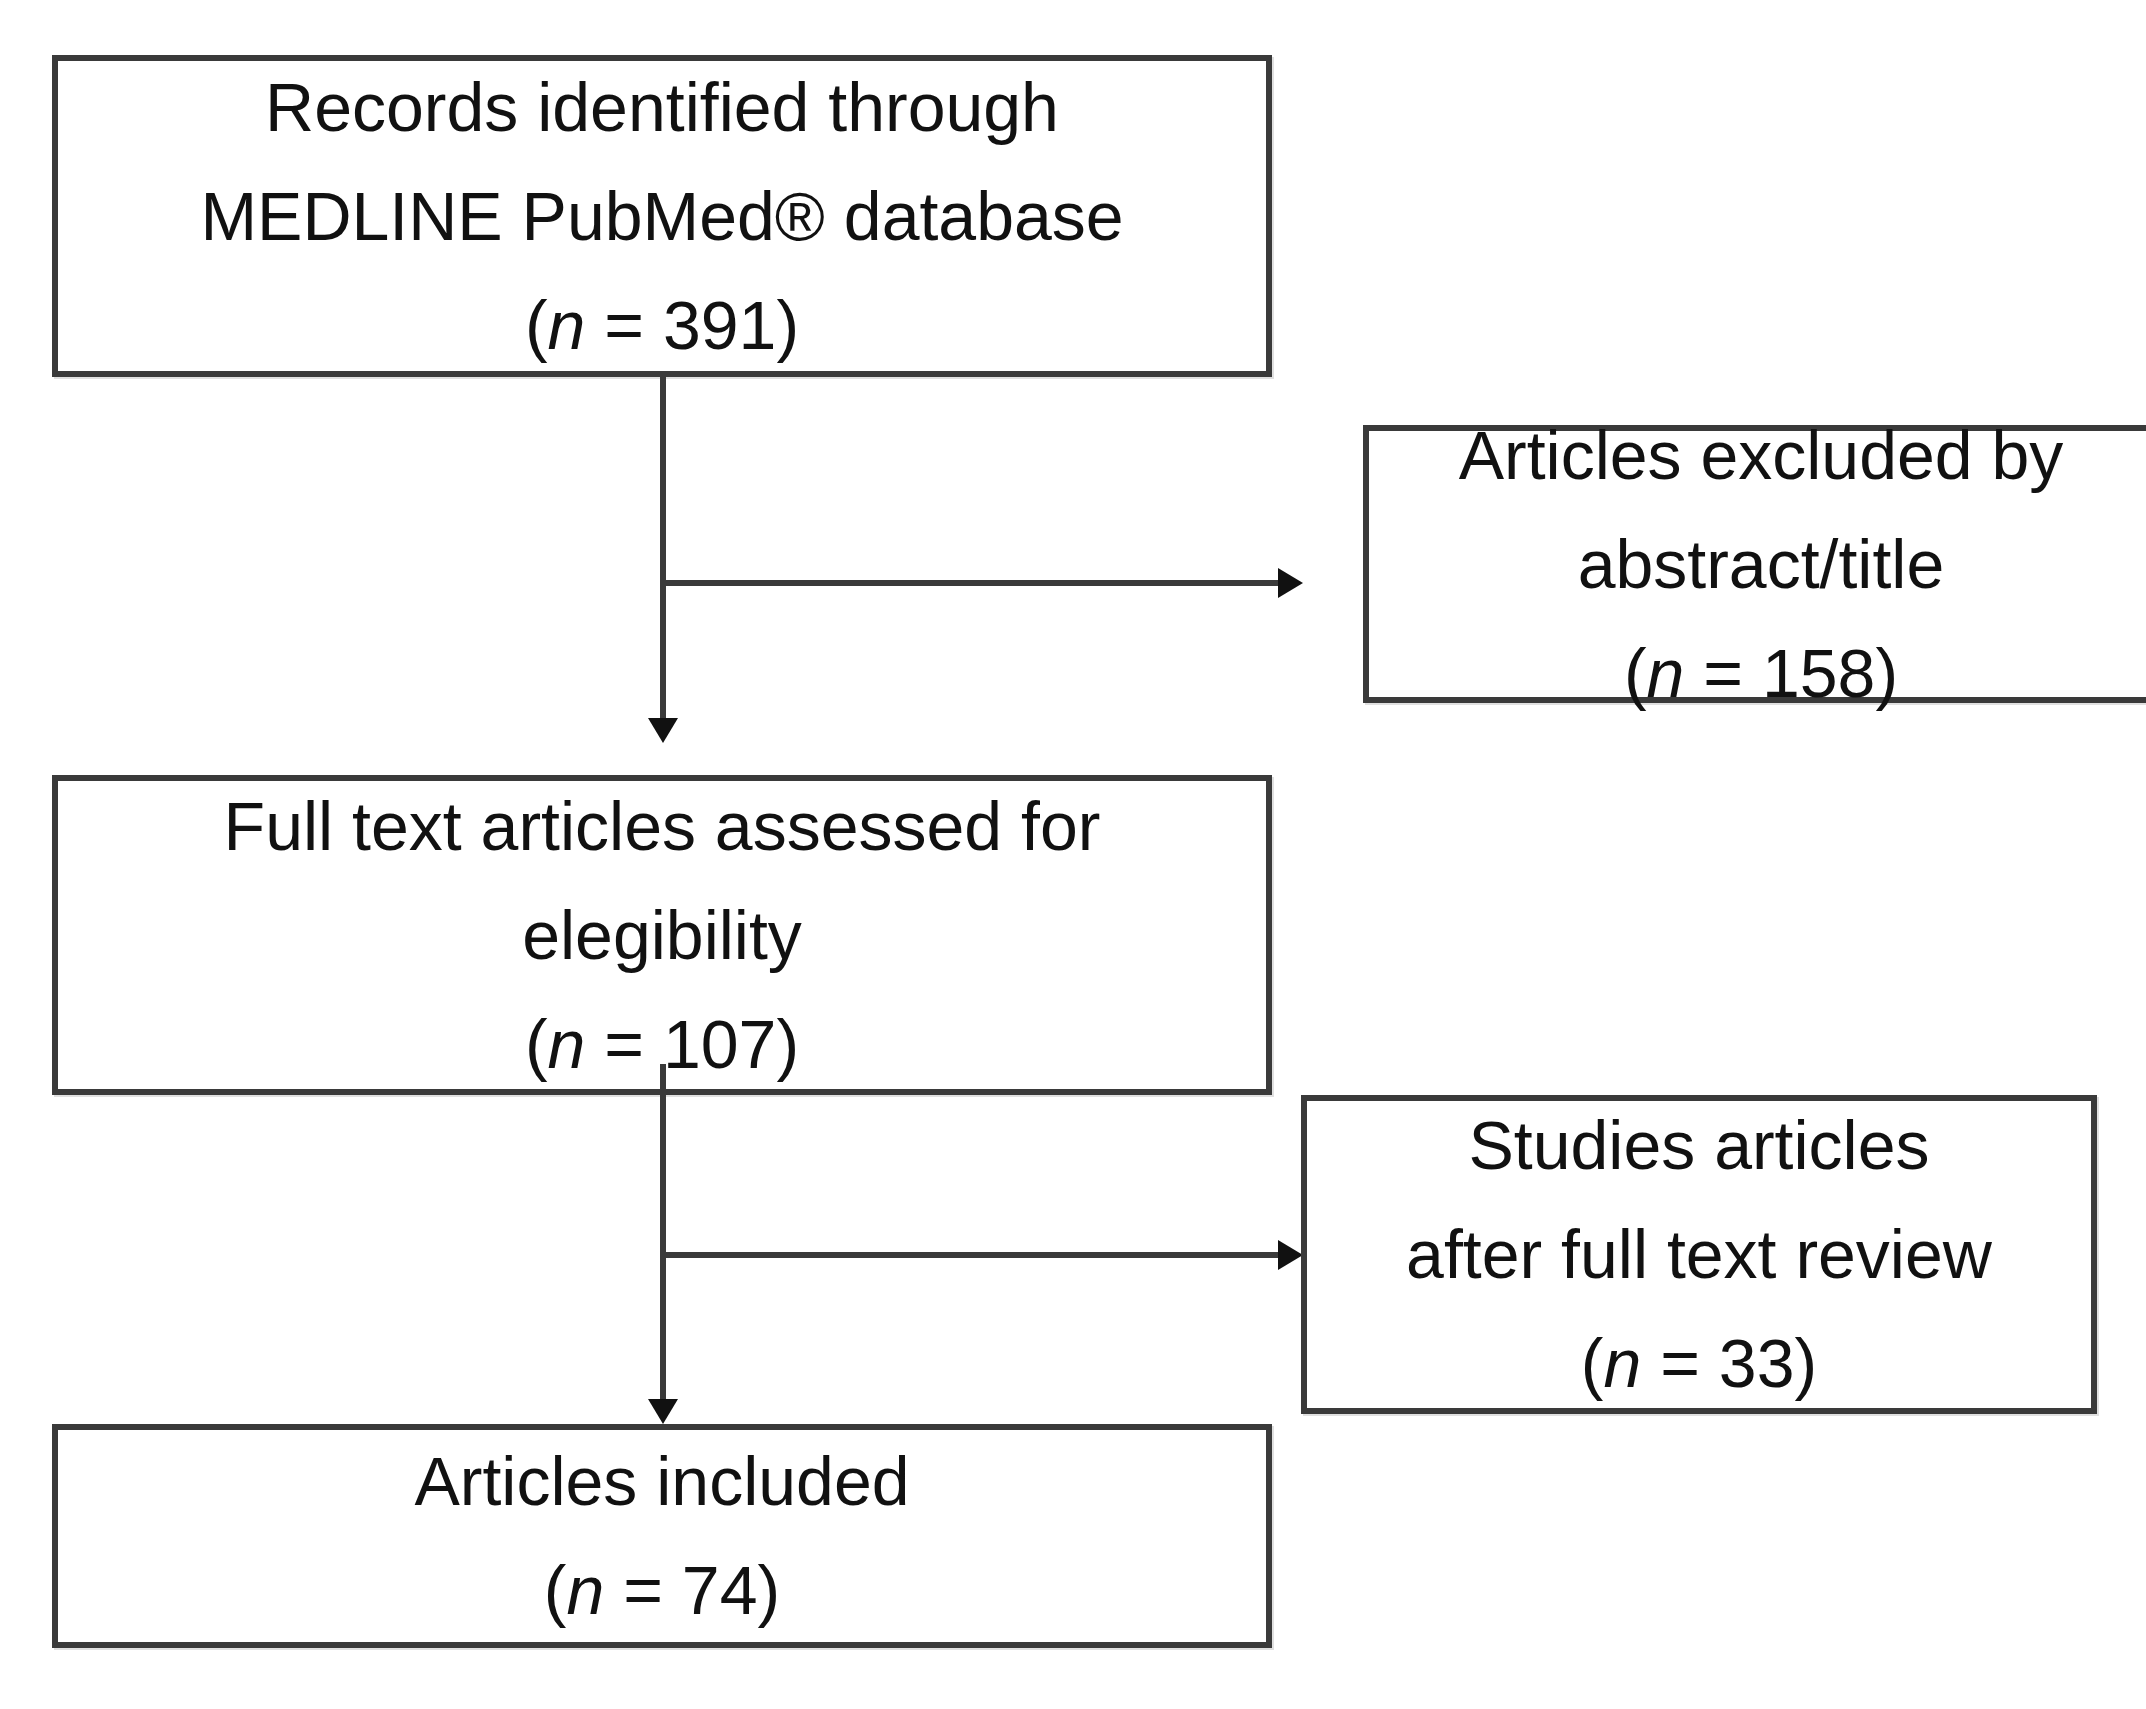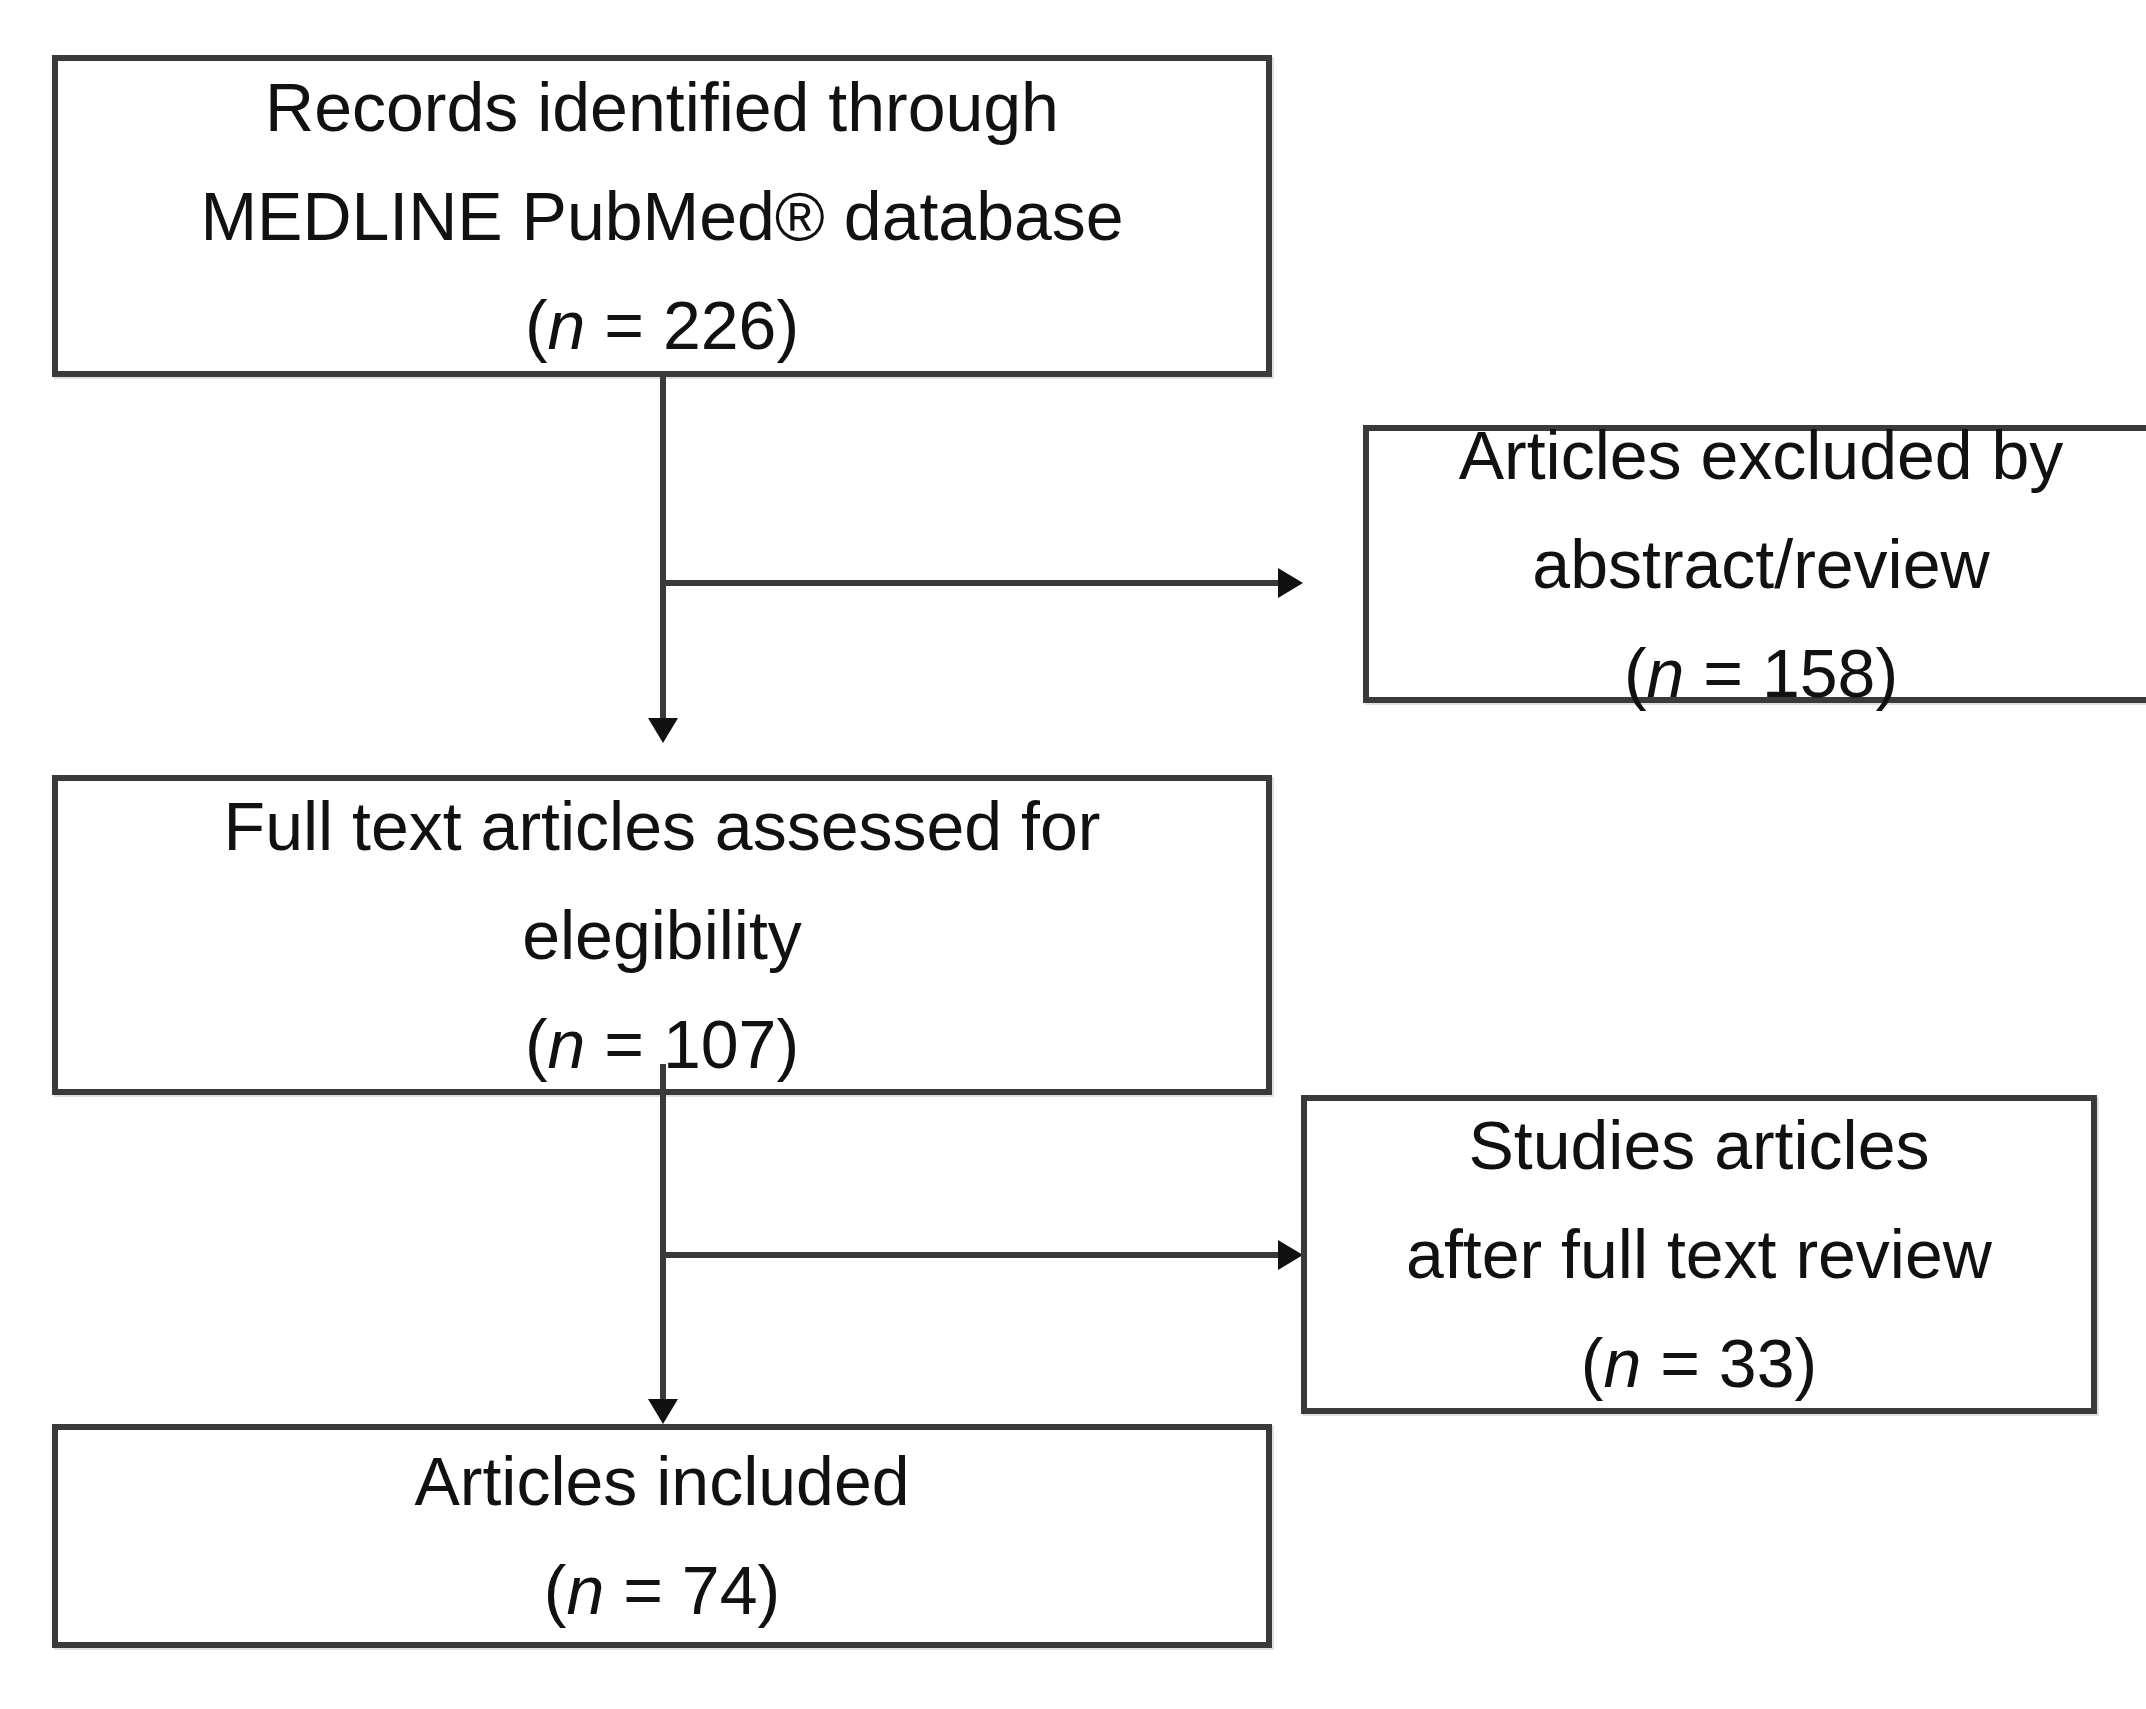--- a/index.html
+++ b/index.html
@@ -70,31 +70,31 @@
   #arrow-right-2 { left: 1278px; top: 1240px; }
 </style>
 </head>
 <body>
 
 <div id="canvas">
 
   <div class="box" id="box-records">
     <div class="line">Records identified through</div>
     <div class="line">MEDLINE PubMed® database</div>
-    <div class="line"><span>(</span><span class="n-sym">n</span><span> = </span><span>226</span><span>)</span></div>
+    <div class="line"><span>(</span><span class="n-sym">n</span><span> = </span><span>391</span><span>)</span></div>
   </div>
 
   <div class="connector" id="vline1"></div>
   <div class="connector" id="hline1"></div>
   <div class="arrow-down" id="arrow-down-1"></div>
   <div class="arrow-right" id="arrow-right-1"></div>
 
   <div class="box" id="box-excluded-abstract">
     <div class="line">Articles excluded by</div>
-    <div class="line">abstract/review</div>
+    <div class="line">abstract/title</div>
     <div class="line"><span>(</span><span class="n-sym">n</span><span> = </span><span>158</span><span>)</span></div>
   </div>
 
   <div class="box" id="box-fulltext">
     <div class="line">Full text articles assessed for</div>
     <div class="line">elegibility</div>
     <div class="line"><span>(</span><span class="n-sym">n</span><span> = </span><span>107</span><span>)</span></div>
   </div>
 
   <div class="connector" id="vline2"></div>

